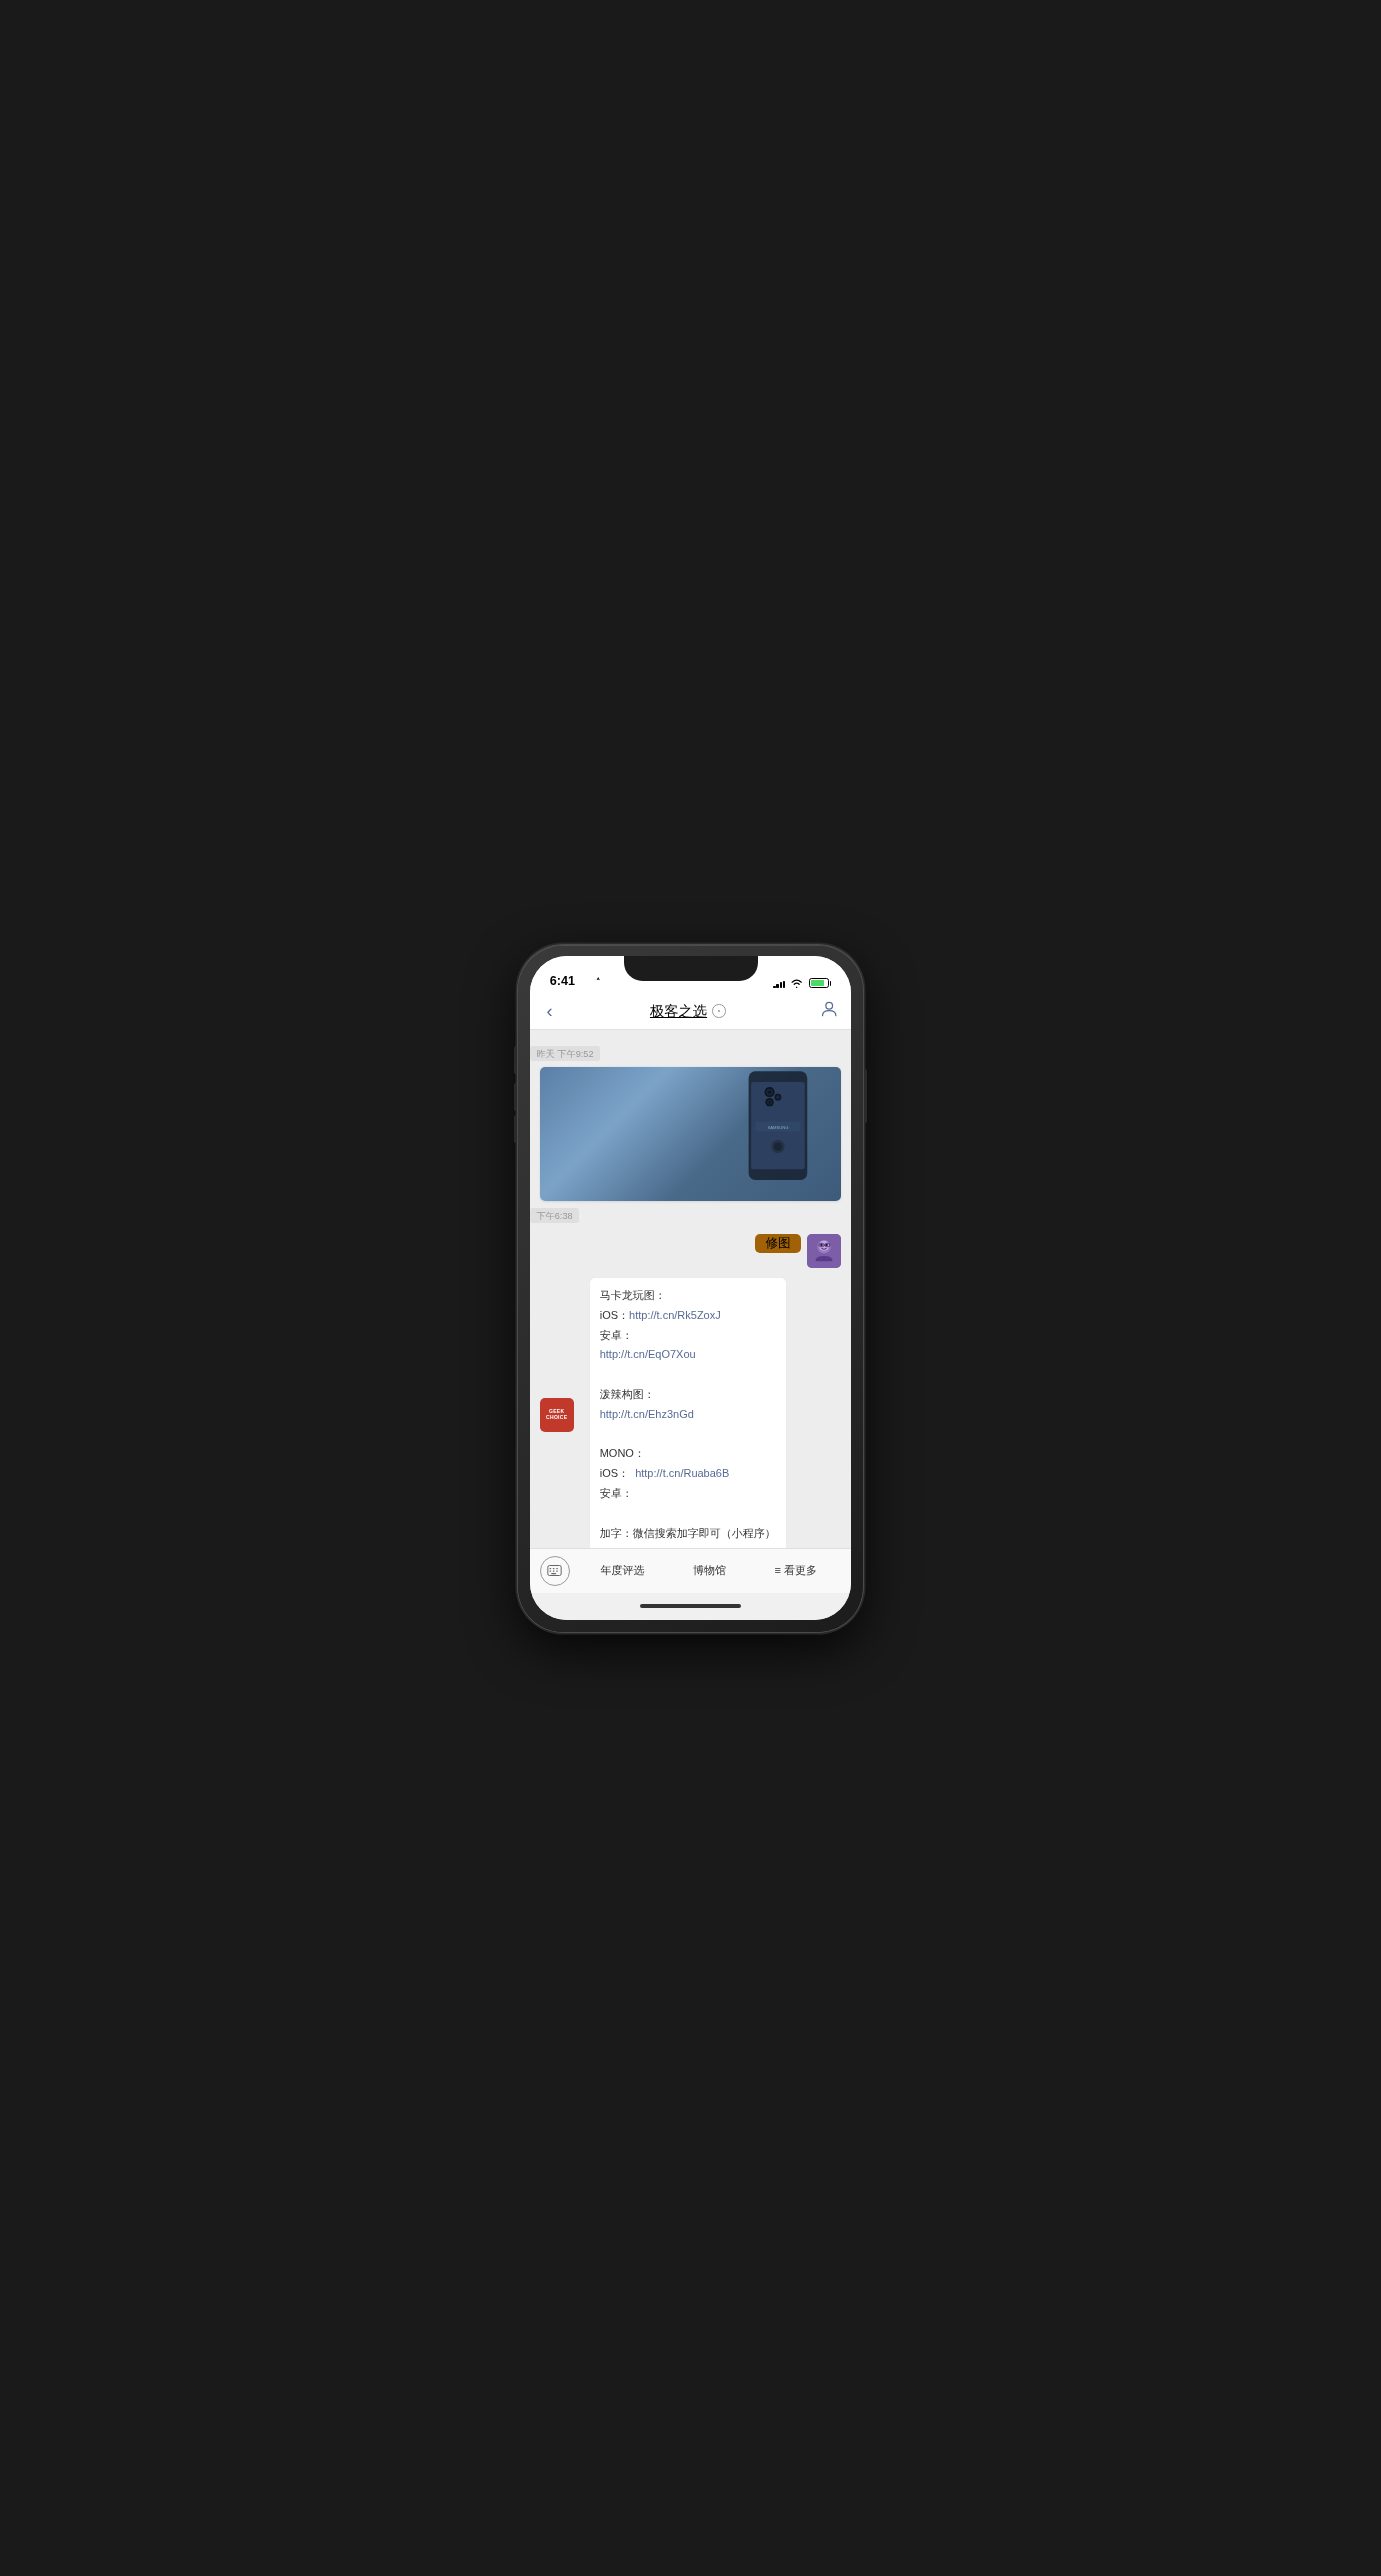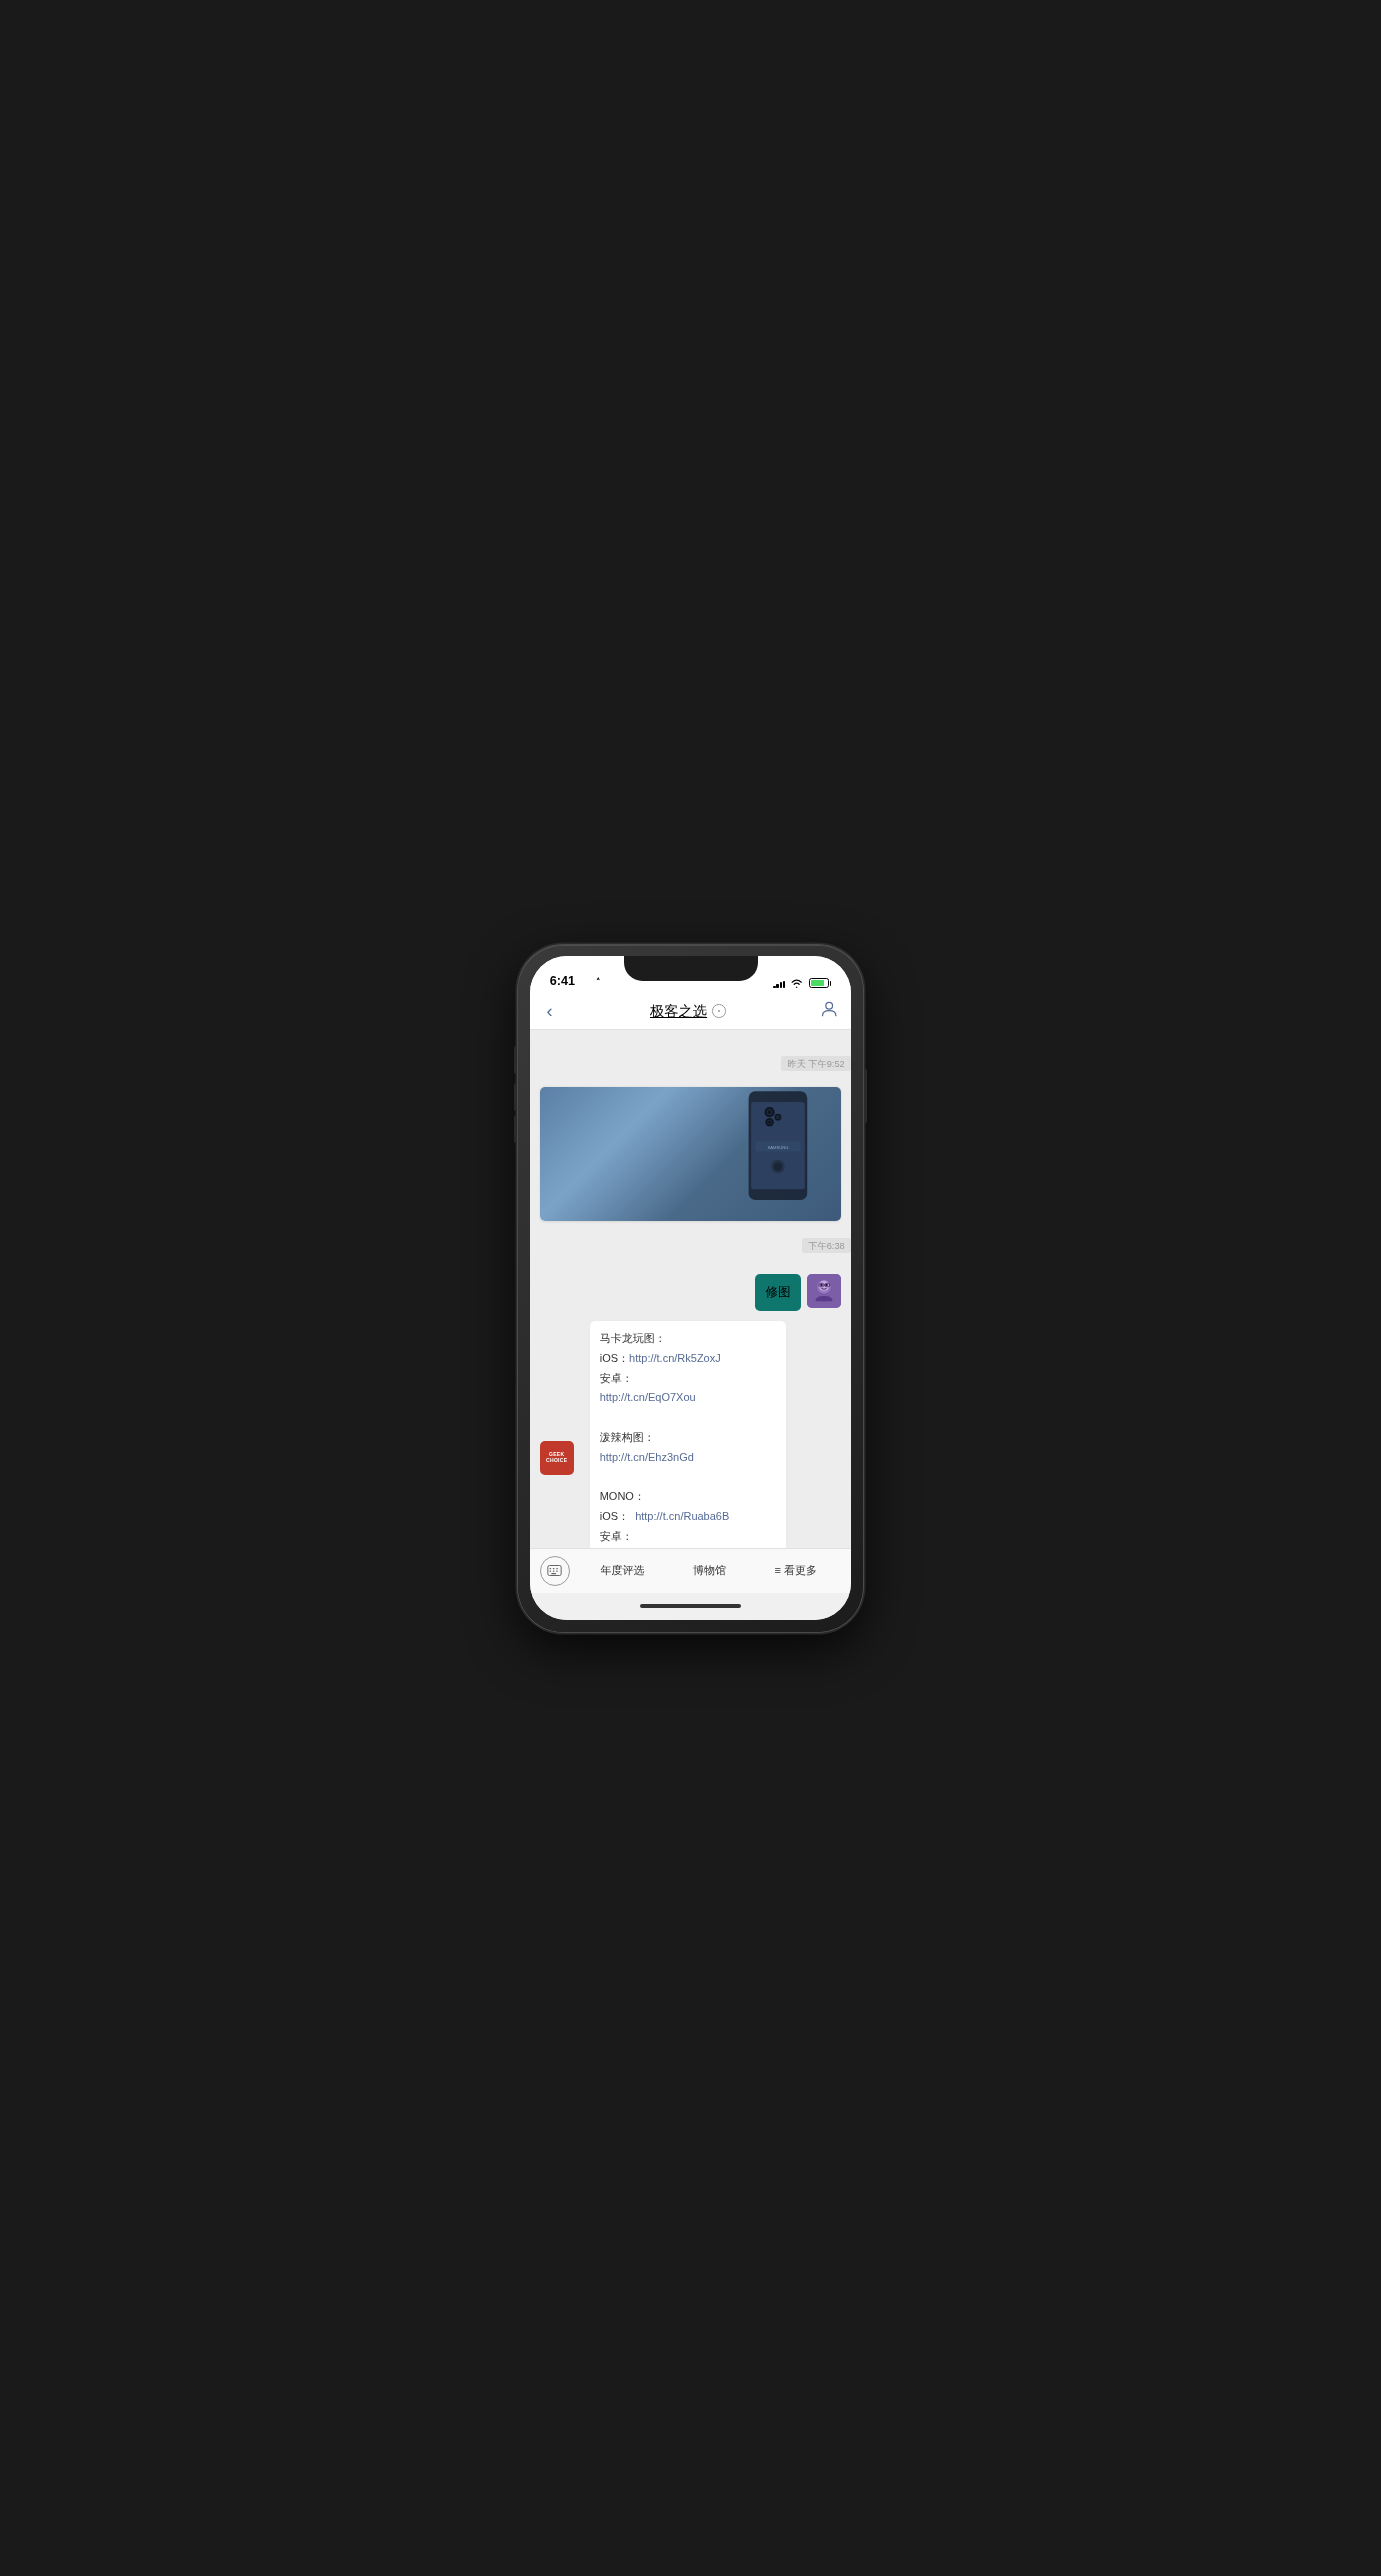--- a/index.html
+++ b/index.html
@@ -201,22 +201,22 @@
       flex: 1;
       overflow-y: auto;
       background: #ededed;
       padding: 8.4px 0;
     }
 
     .chat-scroll::-webkit-scrollbar { display: none; }
 
     
     .timestamp {
-      text-align: right;
-      margin: 16px 0;
+      text-align: left;
+      margin: 6px 0;
     }
     .timestamp span {
       font-size: 9.2px;
       color: #999;
       background: rgba(0,0,0,0.06);
       padding: 2.5px 6.7px;
       border-radius: 2.5px;
     }
 
     
@@ -281,23 +281,23 @@
     
     .message-row-right {
       display: flex;
       justify-content: flex-end;
       align-items: flex-start;
       padding: 5px 10px;
       gap: 6.7px;
     }
 
     .bubble-green {
-      background: #0f766e;
+      background: #a16207;
       border-radius: 5px;
-      padding: 10px 10px;
+      padding: 1px 10px;
       font-size: 12.6px;
       max-width: 168px;
       color: #000;
     }
 
     .user-avatar {
       width: 34px;
       height: 34px;
       border-radius: 5px;
       overflow: hidden;

